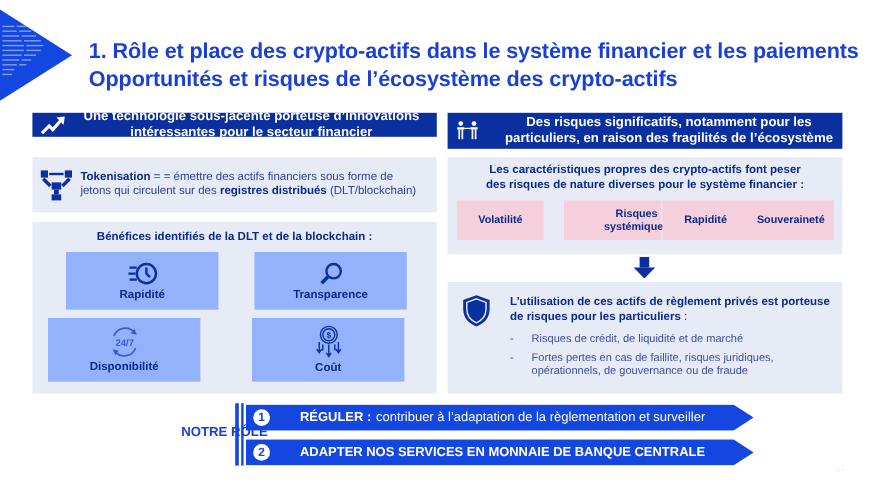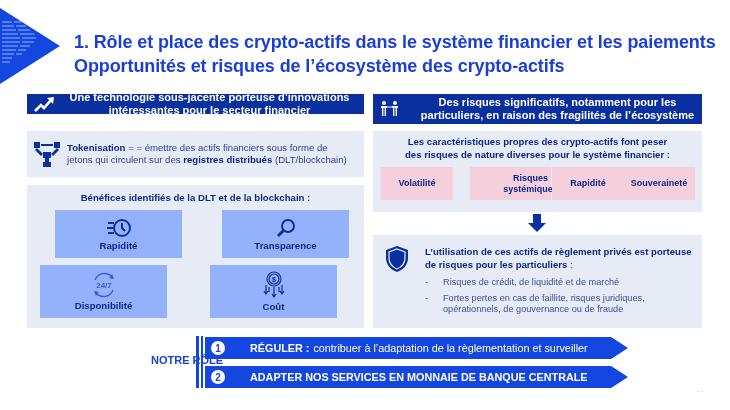--- a/index.html
+++ b/index.html
@@ -142,21 +142,21 @@
 <div class="tile" style="left:55px; top:210px; height:48px;">
   <svg width="26" height="20" viewBox="0 0 26 20" fill="none" stroke="#0a2f9e" stroke-width="2">
       <circle cx="16" cy="10" r="8"></circle>
       <polyline points="16,5 16,10 19,13"></polyline>
       <line x1="2" y1="5" x2="8" y2="5"></line>
       <line x1="1" y1="10" x2="7" y2="10"></line>
       <line x1="2" y1="15" x2="8" y2="15"></line>
     </svg>
   <span>Rapidité</span>
 </div>
-<div class="tile" style="left:222px; top:210px; height:48px;">
+<div class="tile" style="left:212px; top:210px; height:48px;">
   <svg width="22" height="20" viewBox="0 0 22 20" fill="none" stroke="#0a2f9e" stroke-width="2">
       <circle cx="13" cy="8" r="6"></circle>
       <line x1="8.5" y1="12.5" x2="3" y2="18" stroke-width="3"></line>
     </svg>
   <span>Transparence</span>
 </div>
 <div class="tile" style="left:40px; top:265px; height:53px;">
   <svg width="28" height="26" viewBox="0 0 28 26">
       <path d="M5 8 A10 10 0 0 1 22 5" fill="none" stroke="#3a5bd6" stroke-width="1.4"></path>
       <path d="M23 18 A10 10 0 0 1 6 21" fill="none" stroke="#3a5bd6" stroke-width="1.4"></path>

